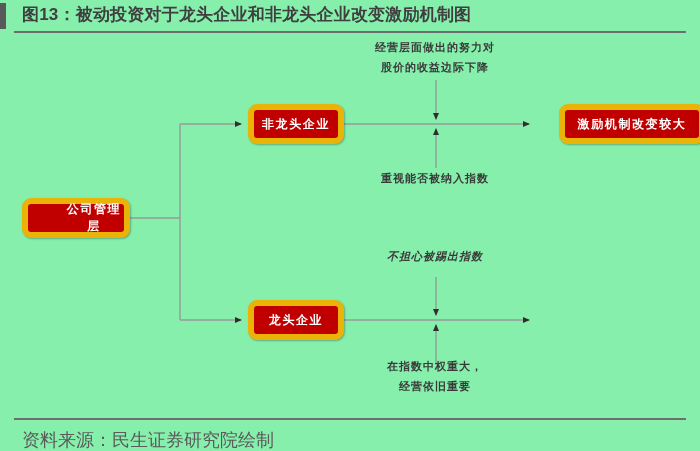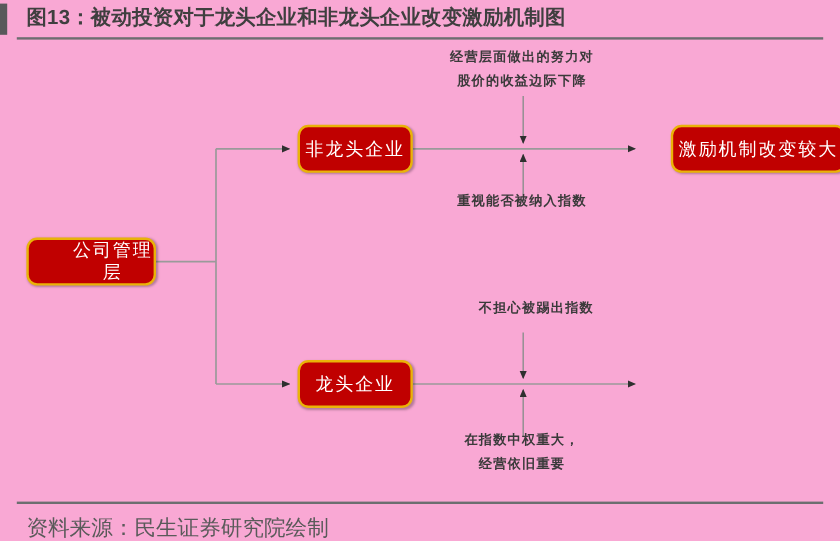--- a/index.html
+++ b/index.html
@@ -8,21 +8,21 @@
     background: #ffffff;
   }
   body {
     font-family: "Liberation Sans", "DejaVu Sans", sans-serif;
   }
 
   #figure {
     position: relative;
     width: 700px;
     height: 451px;
-    background: #f9a8d4;
+    background: #86efac;
     box-sizing: border-box;
     overflow: hidden;
   }
 
   
   .title-bar {
     position: absolute;
     left: 0;
     top: 0;
     width: 700px;
@@ -67,25 +67,25 @@
   .canvas svg {
     position: absolute;
     left: 0;
     top: 0;
   }
 
   
   .node {
     position: absolute;
     background: #C00000;
-    border: 2px solid #eab308;
+    border: 6px solid #eab308;
     border-radius: 9px;
     color: #ffffff;
-    font-size: 15px;
-    font-weight: normal;
+    font-size: 12px;
+    font-weight: bold;
     letter-spacing: 1.6px;
     display: flex;
     align-items: center;
     justify-content: center;
     box-sizing: border-box;
     text-align: center;
     box-shadow: 1px 1px 2px rgba(0,0,0,0.28);
   }
   .node-mgmt   { left: 22px;  top: 164px; width: 108px; height: 40px; padding-left: 36px; }
   .node-nonlead{ left: 248px; top: 70px;  width: 96px;  height: 40px; }
@@ -99,22 +99,22 @@
     font-family: "DejaVu Serif", "Liberation Serif", serif;
     font-size: 11px;
     color: #3a3a3a;
     line-height: 20px;
     letter-spacing: 1px;
     white-space: pre-line;
     text-align: center;
     font-weight: 600;
   }
   .note-1 { left: 340px; top: 4px;   width: 190px; }
-  .note-2 { left: 340px; top: 124px; width: 190px; }
-  .note-3 { left: 352px; top: 213px; width: 190px; }
+  .note-2 { left: 340px; top: 135px; width: 190px; }
+  .note-3 { left: 340px; top: 213px; width: 190px; font-style: italic; }
   .note-4 { left: 340px; top: 323px; width: 190px; }
 
   
   .footer-rule {
     position: absolute;
     left: 14px;
     top: 418px;
     width: 672px;
     height: 2px;
     background: #6d6e70;

